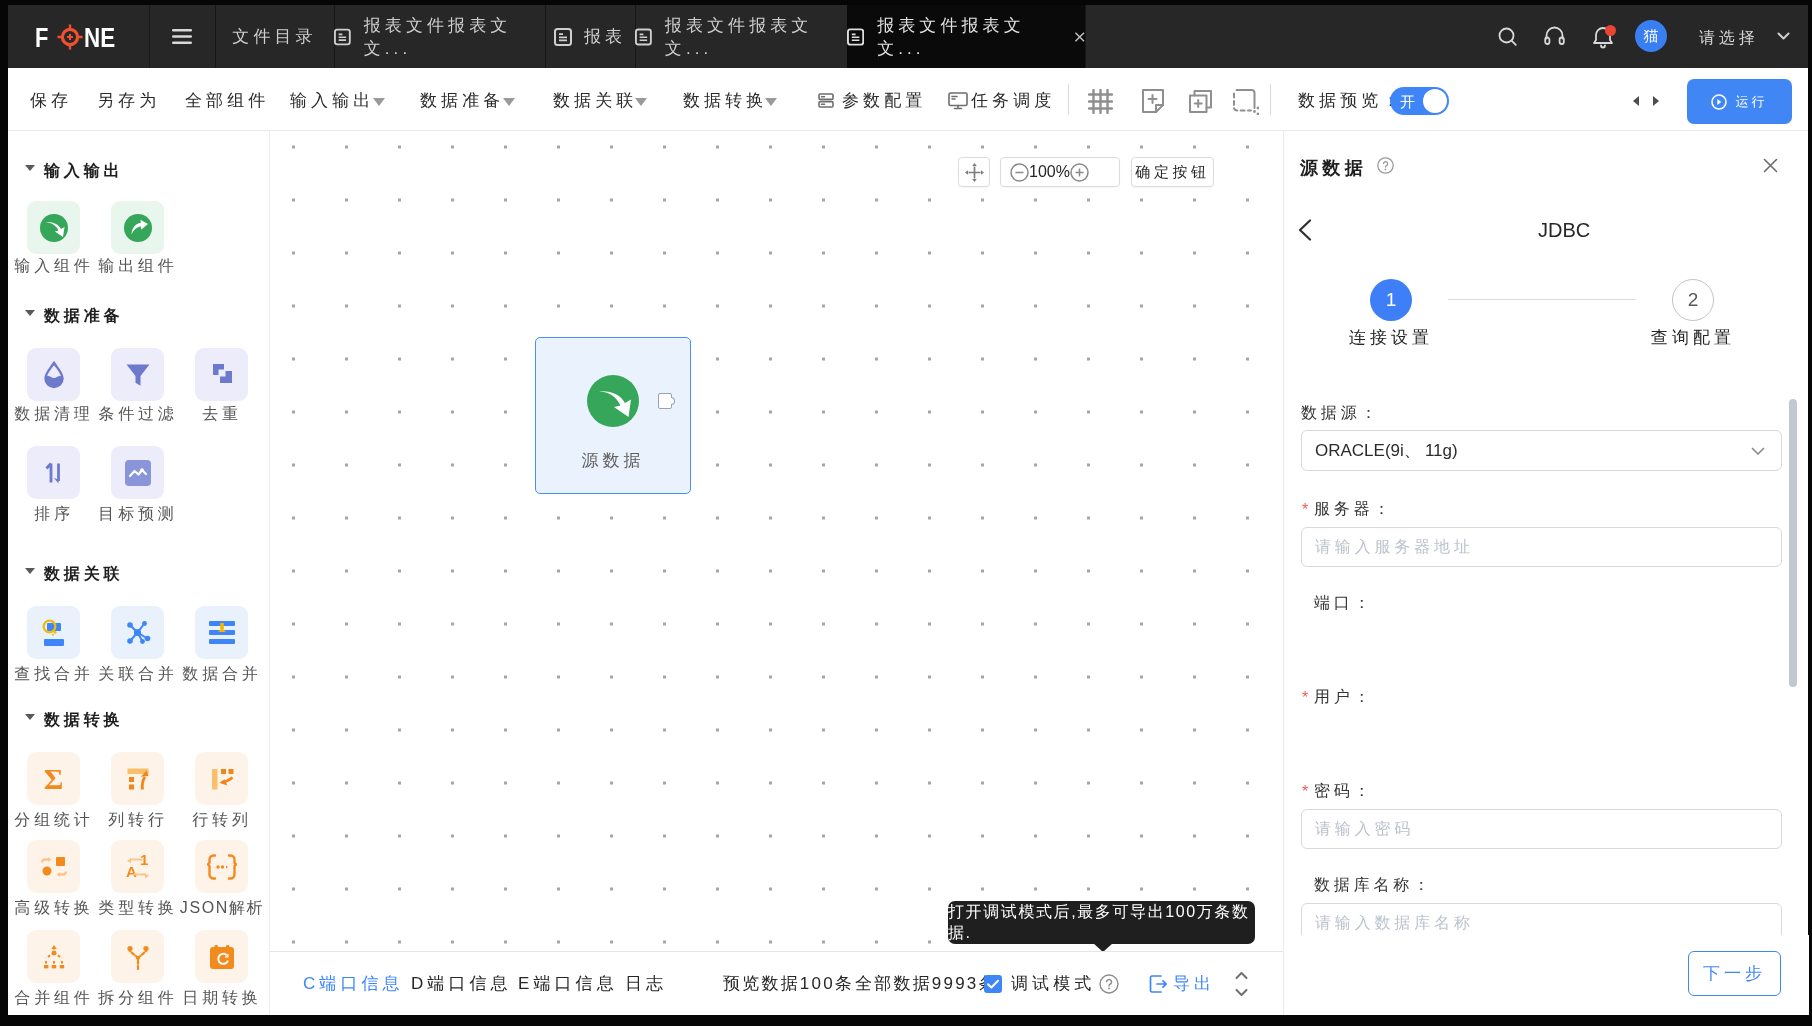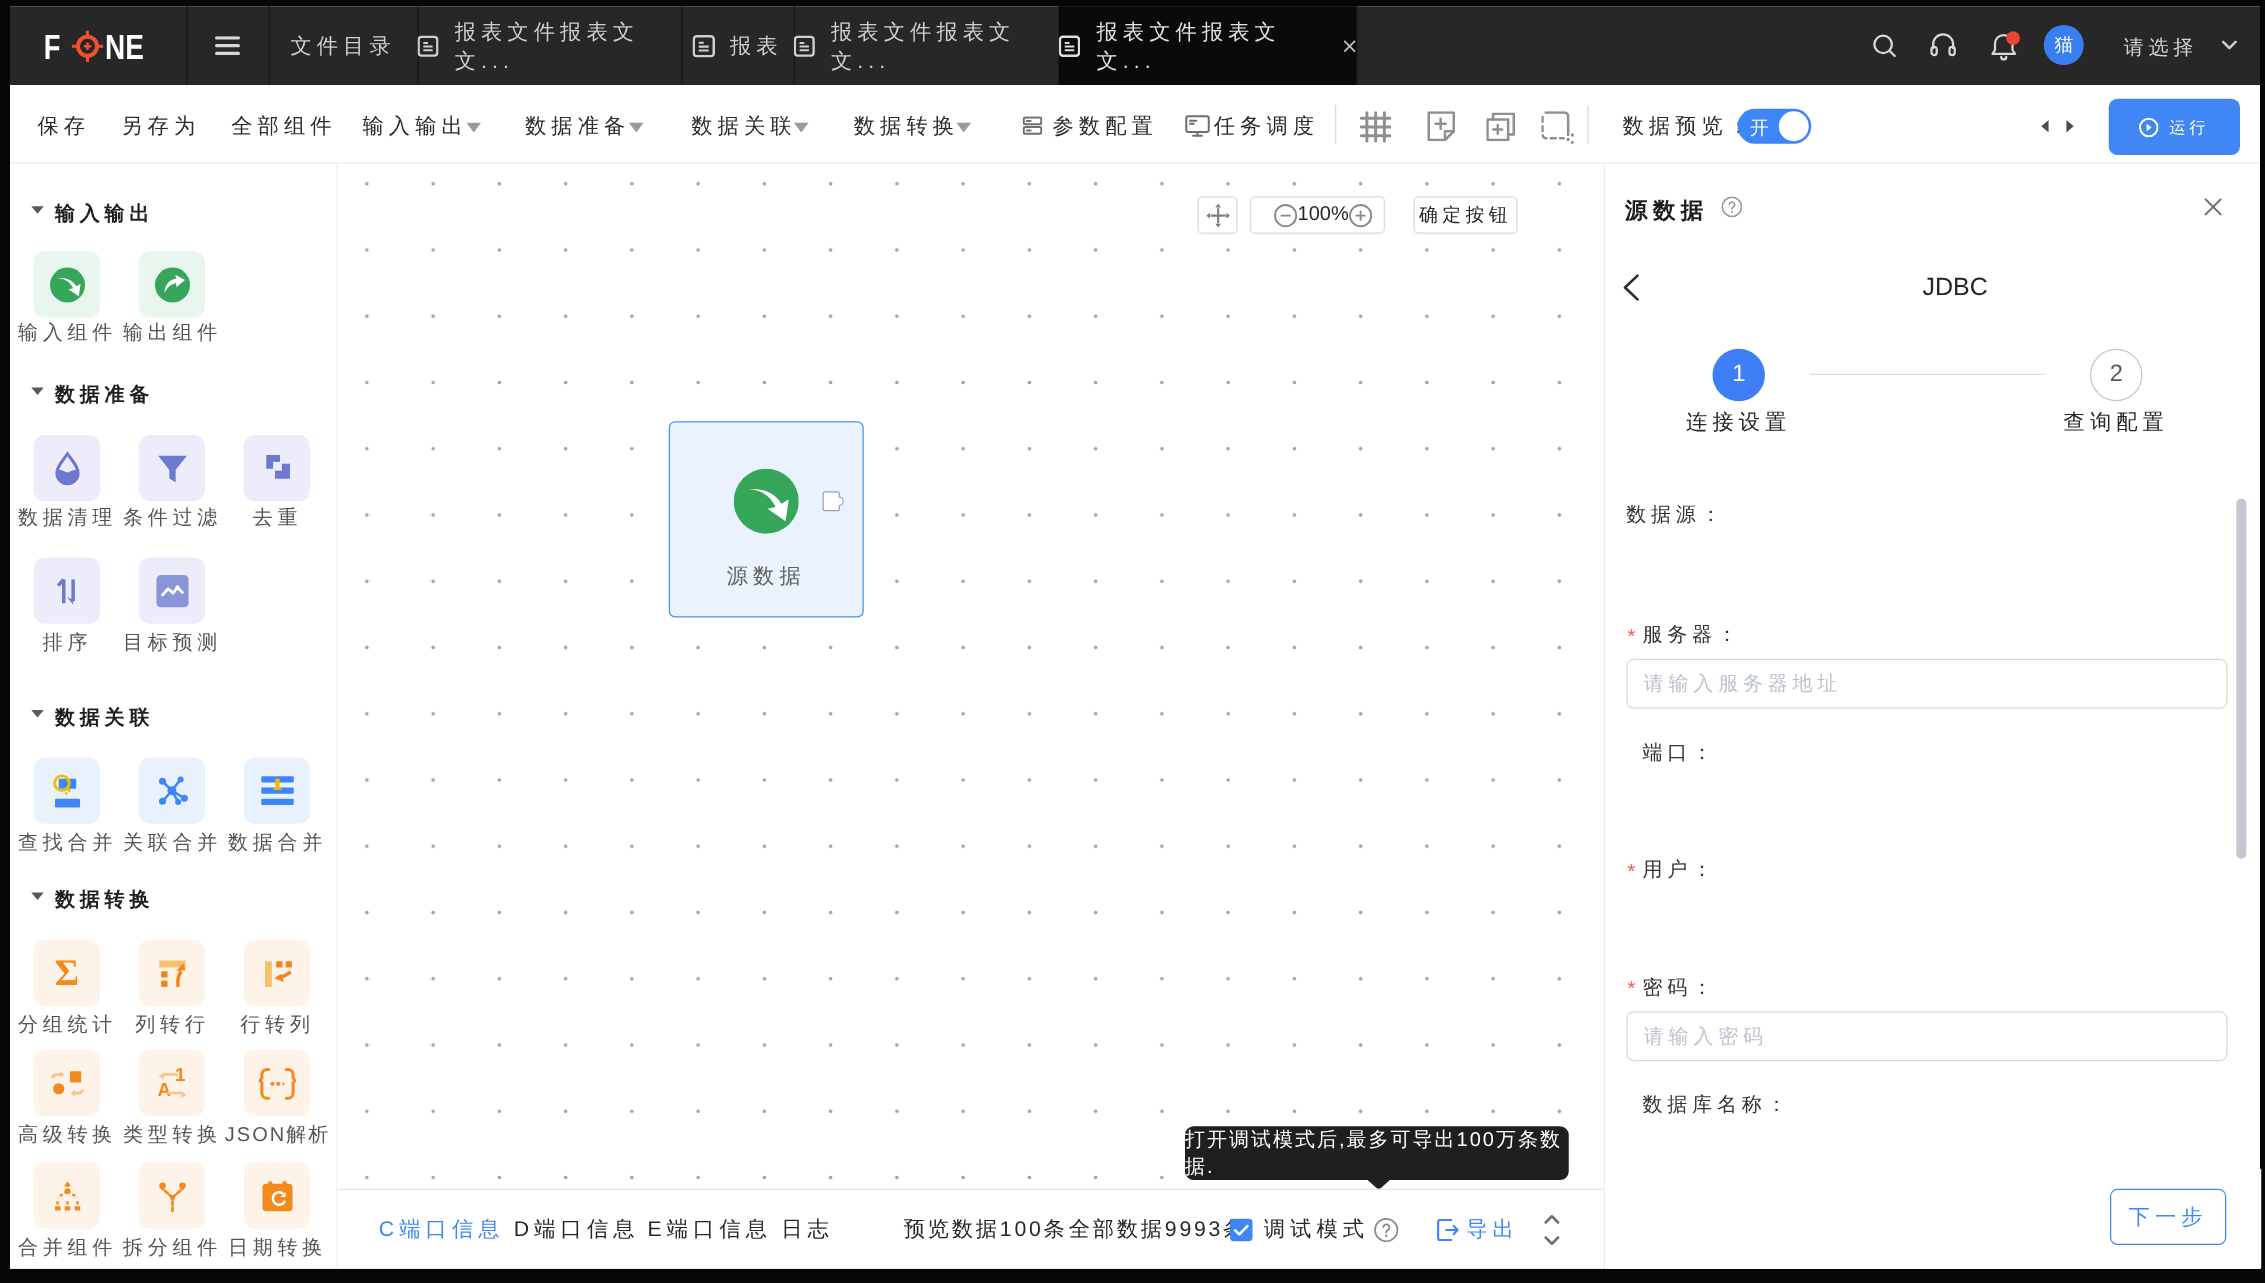--- a/index.html
+++ b/index.html
@@ -384,21 +384,21 @@
     </div>
   </div>
   <div class="a cbtn" style="left:688px;top:26px;width:32px;height:30px">
     <svg width="19" height="19" viewBox="0 0 19 19">
           <g stroke="#7d7d7d" stroke-width="1.7" fill="#7d7d7d">
             <path d="M9.5 3.5v12M3.5 9.5h12" fill="none"></path>
             <path d="M9.5 0L7.2 3h4.6zM9.5 19l-2.3-3h4.6zM0 9.5L3 7.2v4.6zM19 9.5L16 7.2v4.6z" stroke="none"></path>
           </g>
         </svg>
   </div>
-  <div class="a cbtn" style="left:730px;top:26px;width:108px;height:30px;justify-content:flex-end;padding:0 9px">
+  <div class="a cbtn" style="left:730px;top:26px;width:120px;height:30px;justify-content:flex-start;padding:0 9px">
     <svg width="19" height="19" viewBox="0 0 19 19">
           <circle cx="9.5" cy="9.5" r="8.5" stroke="#8a8a8a" stroke-width="1.5" fill="none"></circle>
           <path d="M5.5 9.5h8" stroke="#8a8a8a" stroke-width="1.5"></path>
         </svg>
     <span style="font-size:16px;color:#262626">100%</span>
     <svg width="19" height="19" viewBox="0 0 19 19">
           <circle cx="9.5" cy="9.5" r="8.5" stroke="#8a8a8a" stroke-width="1.5" fill="none"></circle>
           <path d="M5.5 9.5h8M9.5 5.5v8" stroke="#8a8a8a" stroke-width="1.5"></path>
         </svg>
   </div>
@@ -450,27 +450,33 @@
   <svg class="a" style="left:13px;top:88px" width="15" height="22" viewBox="0 0 15 22">
         <path d="M13 1.5L3 11l10 9.5" stroke="#2f2f2f" stroke-width="2.2" fill="none" stroke-linecap="round" stroke-linejoin="round"></path>
       </svg>
   <span class="a" style="left:254px;top:88px;font-size:20px;color:#262626">JDBC</span>
   <div class="a" style="left:86px;top:148px;width:42px;height:42px;border-radius:50%;background:#3e7ef7;display:flex;align-items:center;justify-content:center;font-size:19px;color:#fff">1</div>
   <div class="a" style="left:164px;top:168px;width:188px;height:1px;background:#dcdcdc"></div>
   <div class="a" style="left:388px;top:148px;width:42px;height:42px;border-radius:50%;background:#fff;border:1px solid #c4c4c4;display:flex;align-items:center;justify-content:center;font-size:19px;color:#595959">2</div>
   <span class="a zh" style="left:47px;top:195px;width:120px;text-align:center;font-size:17px;color:#262626">连接设置</span>
   <span class="a zh" style="left:349px;top:195px;width:120px;text-align:center;font-size:17px;color:#262626">查询配置</span>
   <span class="a flabel zh" style="left:17px;top:273px">数据源：</span>
+  <div class="a finput" style="top:299px;height:41px;color:#2b2b2b;font-size:17px">ORACLE(9i<span class="zh">、</span>11g)
+    <svg style="position:absolute;right:16px;top:16px" width="14" height="9" viewBox="0 0 14 9">
+          <path d="M1.5 1.5l5.5 5.5 5.5-5.5" stroke="#8c8c8c" stroke-width="1.7" fill="none" stroke-linecap="round" stroke-linejoin="round"></path>
+        </svg>
+  </div>
   <span class="a star" style="left:18px;top:370px">*</span>
       <span class="a flabel zh" style="left:30px;top:369px">服务器：</span>
   <div class="a finput zh" style="top:396px">请输入服务器地址</div>
   <span class="a flabel zh" style="left:30px;top:463px">端口：</span>
   <span class="a star" style="left:18px;top:558px">*</span>
       <span class="a flabel zh" style="left:30px;top:557px">用户：</span>
   <span class="a star" style="left:18px;top:652px">*</span>
       <span class="a flabel zh" style="left:30px;top:651px">密码：</span>
   <div class="a finput zh" style="top:678px">请输入密码</div>
   <span class="a flabel zh" style="left:30px;top:745px">数据库名称：</span>
+  <div class="a finput zh" style="top:772px">请输入数据库名称</div>
   <div class="a" style="left:0;top:804px;width:525px;height:80px;background:#fff"></div>
   <div class="a zh" style="left:404px;top:820px;width:93px;height:45px;border:1px solid #4086f4;border-radius:6px;display:flex;align-items:center;justify-content:center;font-size:17px;color:#4086f4">下一步</div>
   <div class="a" style="left:505px;top:268px;width:8px;height:288px;border-radius:4px;background:#c3c7cf"></div>
 </div>
 </div>
 
 </body></html>

